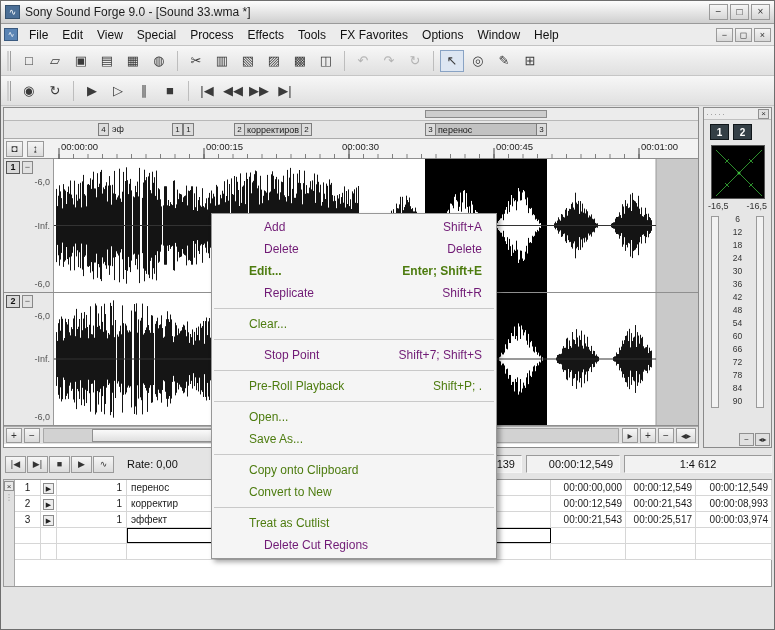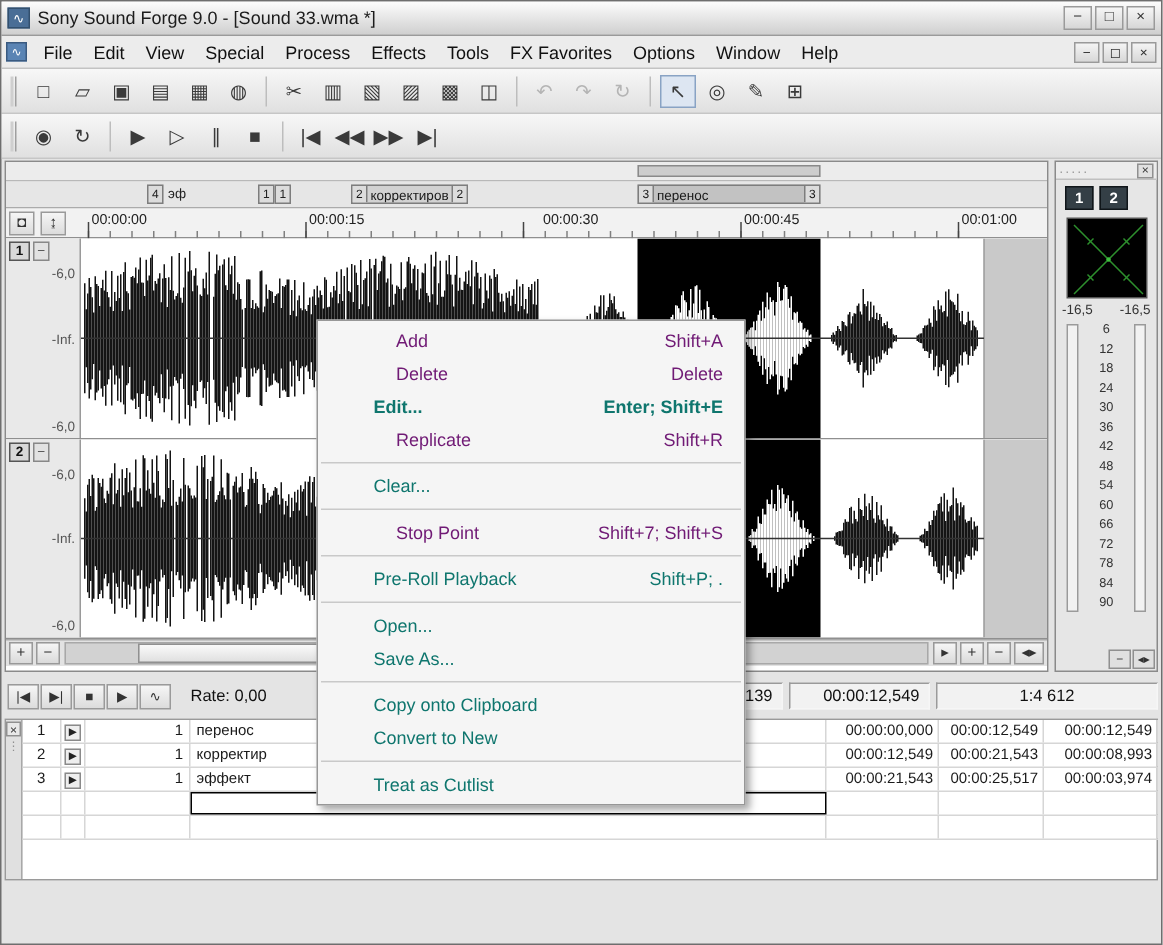--- a/index.html
+++ b/index.html
@@ -149,21 +149,21 @@
                align-items:center; padding:0 3px; gap:4px; }
   .sbcell { height:18px; background:#ececec; border:1px solid; border-color:#9a9a9a #f6f6f6 #f6f6f6 #9a9a9a;
             display:flex; align-items:center; justify-content:center; font-size:10.5px; color:#111; }
   .sb-left { flex:1; }
   .sb1 { width:64px; } .sb2 { width:44px; } .sb3 { width:48px; } .sb4 { width:76px; } .sb5 { width:92px; }
 
   
   .ctx { position:absolute; left:210px; top:212px; width:286px; background:#f5f5f5;
          border:1px solid #979797; box-shadow:3px 3px 5px rgba(0,0,0,0.35); padding:2px 0;
          z-index:50; font-size:12px; }
-  .ctx-item { height:22px; display:flex; align-items:center; padding:0 14px 0 37px; color:#0f766e; }
+  .ctx-item { height:22px; display:flex; align-items:center; padding:0 14px 0 37px; color:#4d7c0f; }
   .ctx-item .sc { margin-left:auto; padding-left:24px; }
   .ctx-item.disabled { color:#701a75;margin-left:15px; }
   .ctx-item.bold { font-weight:bold; }
   .ctx-sep { height:1px; background:#c9c9c9; margin:4px 2px; }
 </style>
 </head>
 <body>
 
 <div class="window">
 
@@ -311,21 +311,21 @@
             <line x1="620.5" y1="15" x2="620.5" y2="20" stroke="#808080"></line>
             <line x1="635" y1="15" x2="635" y2="20" stroke="#808080"></line>
             <line x1="55" y1="9" x2="55" y2="20" stroke="#444"></line>
             <line x1="200" y1="9" x2="200" y2="20" stroke="#444"></line>
             <line x1="345" y1="9" x2="345" y2="20" stroke="#444"></line>
             <line x1="490" y1="9" x2="490" y2="20" stroke="#444"></line>
             <line x1="635" y1="9" x2="635" y2="20" stroke="#444"></line>
           </svg>
         <span class="rlabel" style="left:57px">00:00:00</span>
         <span class="rlabel" style="left:202px">00:00:15</span>
-        <span class="rlabel" style="left:358px">00:00:30</span>
+        <span class="rlabel" style="left:338px">00:00:30</span>
         <span class="rlabel" style="left:492px">00:00:45</span>
         <span class="rlabel" style="left:637px">00:01:00</span>
       </div>
 
       <div class="ch">
         <div class="gutter">
           <div class="chhead">
             <span class="chnum">1</span>
             <span class="chmin">−</span>
           </div>
@@ -1579,15 +1579,18 @@
     <div class="ctx-item">
       <span>Copy onto Clipboard</span>
     </div>
     <div class="ctx-item">
       <span>Convert to New</span>
     </div>
     <div class="ctx-sep"></div>
     <div class="ctx-item">
       <span>Treat as Cutlist</span>
     </div>
+    <div class="ctx-item disabled">
+      <span>Delete Cut Regions</span>
+    </div>
   </div>
 
 </div>
 
 </body></html>

